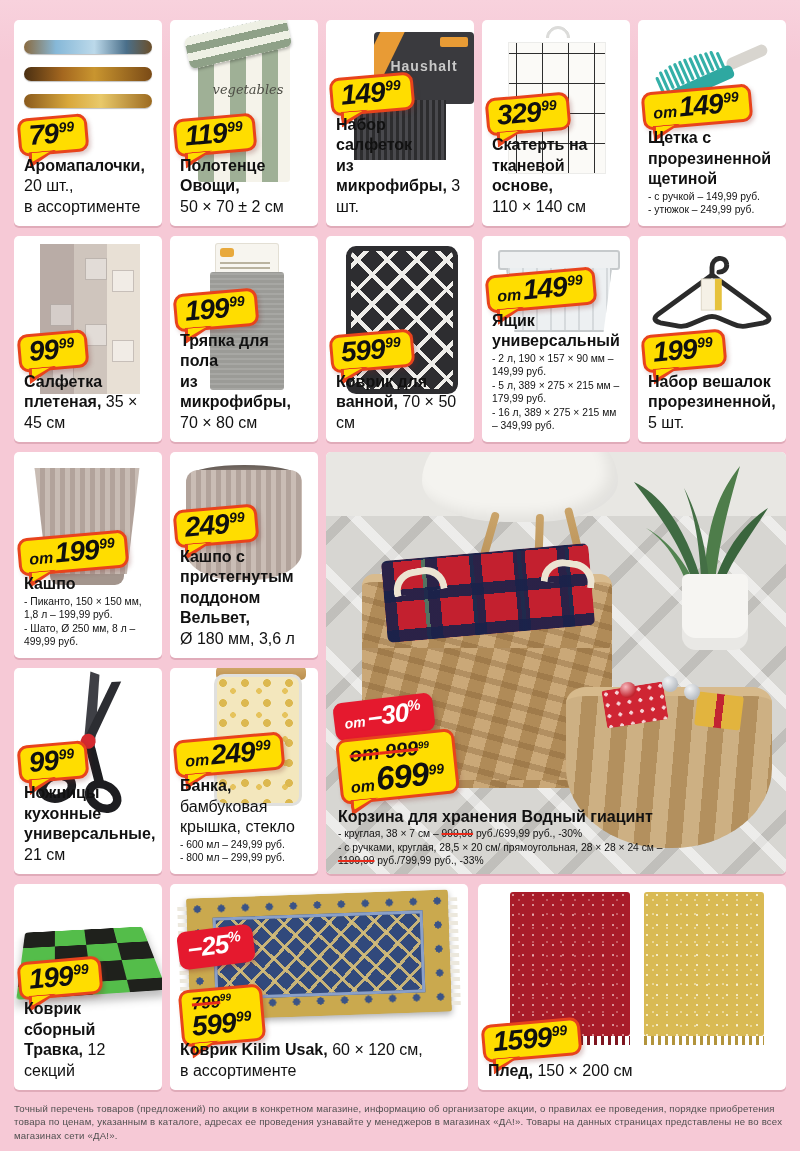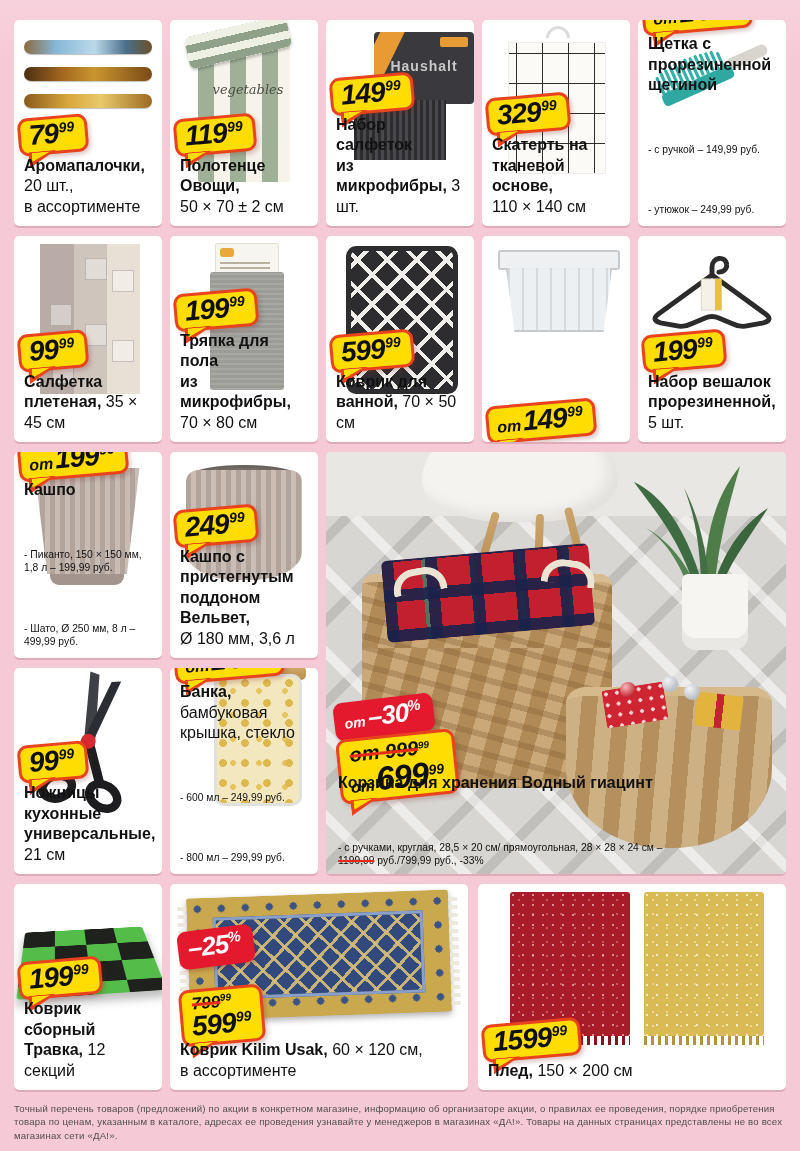--- a/index.html
+++ b/index.html
@@ -7,21 +7,21 @@
         background:linear-gradient(#f8d2dd,#f6c9d6 60px);
         font-family:"Liberation Sans",sans-serif;color:#111;}
   .card{position:absolute;background:#fff;border-radius:5px;box-shadow:0 2px 0 rgba(205,145,163,.55);
         display:flex;flex-direction:column;overflow:hidden;}
   .imgbox{position:relative;flex:1;}
   .info{margin-top:auto;padding:0 10px 9px;position:relative;z-index:5;}
   .title{font-size:16px;line-height:1.28;font-weight:normal;}
   .title b{font-weight:bold;}
   .blk{display:block;}
   .rg{font-weight:normal;}
-  .det{font-size:10.3px;line-height:1.32;margin-top:47px;}
+  .det{font-size:10.3px;line-height:1.32;}
   .abs{position:absolute;}
 
   
   .bubble{position:absolute;left:4px;bottom:2px;z-index:4;background:#ffdd00;border:3px solid #e8431c;
           border-radius:10px;padding:1px 10px 3px 8px;transform:rotate(-5deg);
           font-style:italic;font-weight:bold;color:#101010;white-space:nowrap;line-height:1;
           box-shadow:2px 3px 4px rgba(120,40,40,.25);}
   .tail-b{position:absolute;left:6px;bottom:-15px;width:28px;height:16px;background:#e8431c;
           clip-path:polygon(0 0,100% 0,0 100%);}
   .tail-y{position:absolute;left:9px;bottom:-9px;width:19px;height:9px;background:#ffdd00;
@@ -333,20 +333,28 @@
 
   <div class="card" style="left:482px;top:236px;width:148px;height:206px">
     <div class="imgbox">
       <div class="abs boxlid"></div>
       <div class="abs boxbody"></div>
       <div class="bubble">
         <span class="p-ot">от</span><span class="p-int">149</span><span class="p-sup">99</span>
         <i class="tail-b"></i><i class="tail-y"></i>
       </div>
     </div>
+    <div class="info">
+      <div class="title">
+        <b>Ящик универсальный</b>
+      </div>
+      <div class="det">- 2 л, 190 × 157 × 90 мм – 149,99 руб.</div>
+      <div class="det">- 5 л, 389 × 275 × 215 мм – 179,99 руб.</div>
+      <div class="det">- 16 л, 389 × 275 × 215 мм – 349,99 руб.</div>
+    </div>
   </div>
 
   <div class="card" style="left:638px;top:236px;width:148px;height:206px">
     <div class="imgbox">
       <svg viewBox="0 0 150 115" style="position:absolute;left:0;top:4px;width:148px;height:112px">
         <path d="M75 36 v-8 c0 -11 14 -12 15 -3 c1 5 -4 8 -8 8" fill="none" stroke="#2b2b2b" stroke-width="5" stroke-linecap="round"></path>
         <path d="M75 36 L20 76 q-8 6 2 9 l16 3 q8 2 16 -2 l14 -6 q7 -3 14 0 l14 6 q8 4 16 2 l16 -3 q10 -3 2 -9 Z" fill="none" stroke="#2b2b2b" stroke-width="5" stroke-linejoin="round"></path>
         <rect x="64" y="40" width="20" height="32" fill="#f5f1e6" stroke="#dcd6c6"></rect>
         <rect x="78" y="40" width="7" height="32" fill="#e6c23c"></rect>
       </svg>
@@ -431,20 +439,21 @@
         <span class="b-ot">от</span><span class="b-num">–30</span><span class="b-sup">%</span>
       </div>
       <div class="bubble bigprice" style="left:12px;top:282px;bottom:auto;transform:rotate(-6deg)">
         <span class="p-old"><span class="strike"><span>от</span> <span>999</span></span><span class="p-sup-s">99</span></span>
         <span class="p-new"><span class="p-ot">от</span><span class="p-int">699</span><span class="p-sup">99</span></span>
         <i class="tail-b"></i>
           <i class="tail-y"></i>
       </div>
       <div class="abs" style="left:12px;right:118px;bottom:6px;z-index:6">
         <div class="title"><b>Корзина для хранения Водный гиацинт</b></div>
+        <div class="det"><span>- круглая, 38 × 7 см – </span><span class="strike">999,99</span><span> руб./699,99 руб., -30%</span></div>
         <div class="det"><span>- с ручками, круглая, 28,5 × 20 см/ прямоугольная, 28 × 28 × 24 см – </span><span class="strike">1199,99</span><span> руб./799,99 руб., -33%</span></div>
       </div>
     </div>
   </div>
 
   <div class="card" style="left:14px;top:668px;width:148px;height:206px">
     <div class="imgbox">
       <svg viewBox="0 0 130 160" style="position:absolute;left:12px;top:0;width:122px;height:150px">
         <g transform="rotate(8 65 80)">
           <polygon points="58,4 68,6 74,86 62,88" fill="#3f4046"></polygon>

